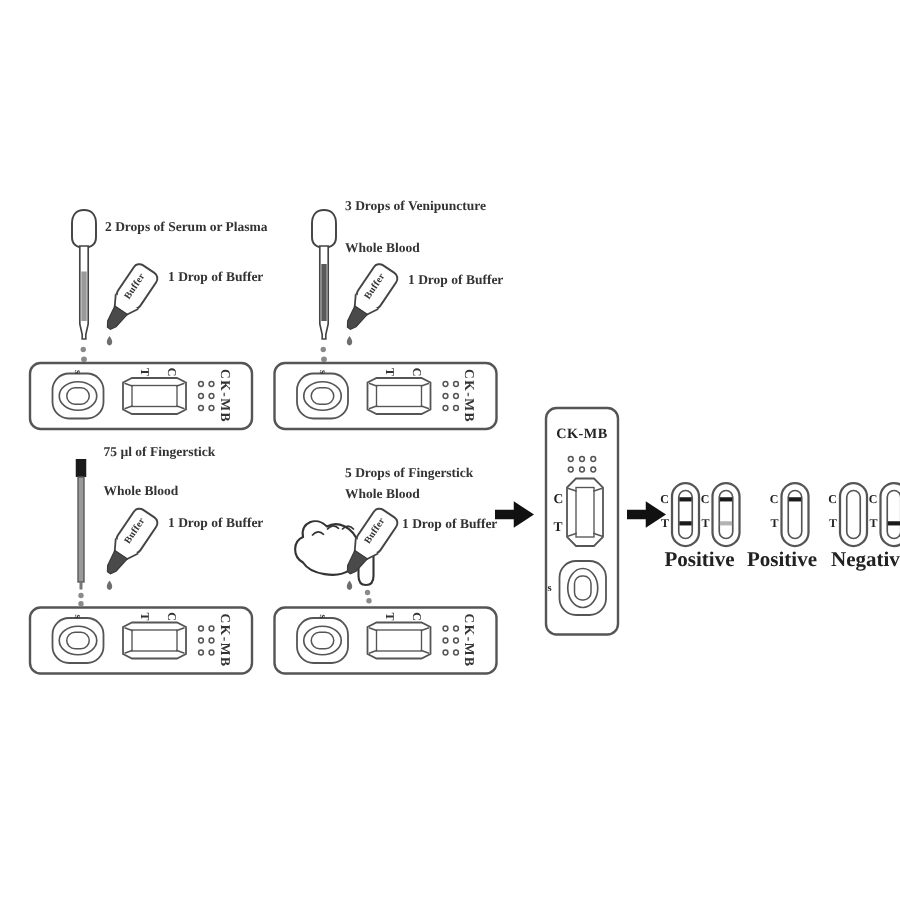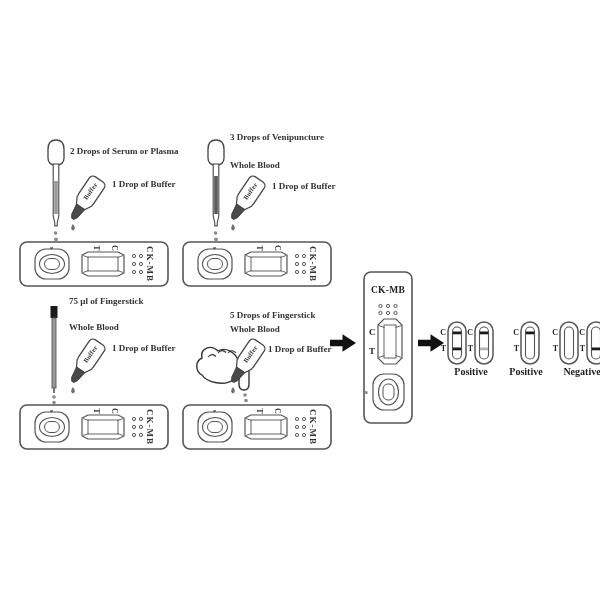--- a/index.html
+++ b/index.html
@@ -7,21 +7,21 @@
          font-family:Liberation Serif, serif;margin-left:12px;}
   #art{position:absolute;left:0;top:0;}
   .lbl{position:absolute;white-space:nowrap;font-weight:700;font-size:9px;color:#333;line-height:10px;}
   .rot90{transform:rotate(90deg);transform-origin:center;font-size:8px;width:10px;height:10px;text-align:center;line-height:10px;}
   .swell-lbl{font-size:7px;width:8px;height:8px;line-height:8px;}
   .vtext{writing-mode:vertical-rl;font-size:9px;font-weight:700;letter-spacing:1px;color:#333;height:40px;}
   .cass-name-h{position:absolute;}
   .bottle-lbl{position:absolute;width:40px;height:9px;text-align:center;font-weight:700;font-size:6.5px;
               color:#333;transform:rotate(-56deg);transform-origin:center;letter-spacing:.2px;}
   .pill-lbl{position:absolute;width:9px;text-align:right;font-weight:700;font-size:8px;color:#222;line-height:9px;}
-  .res-word{position:absolute;width:56px;text-align:center;font-weight:700;font-size:10px;color:#222;}
+  .res-word{position:absolute;width:56px;text-align:left;font-weight:700;font-size:14px;color:#222;}
   .ct-upright{position:absolute;font-weight:700;font-size:9px;color:#222;line-height:9px;}
 </style>
 </head>
 <body>
 
 <div id="stage">
 
 <svg id="art" width="600" height="600" viewBox="0 0 600 600">
   <defs>
 

